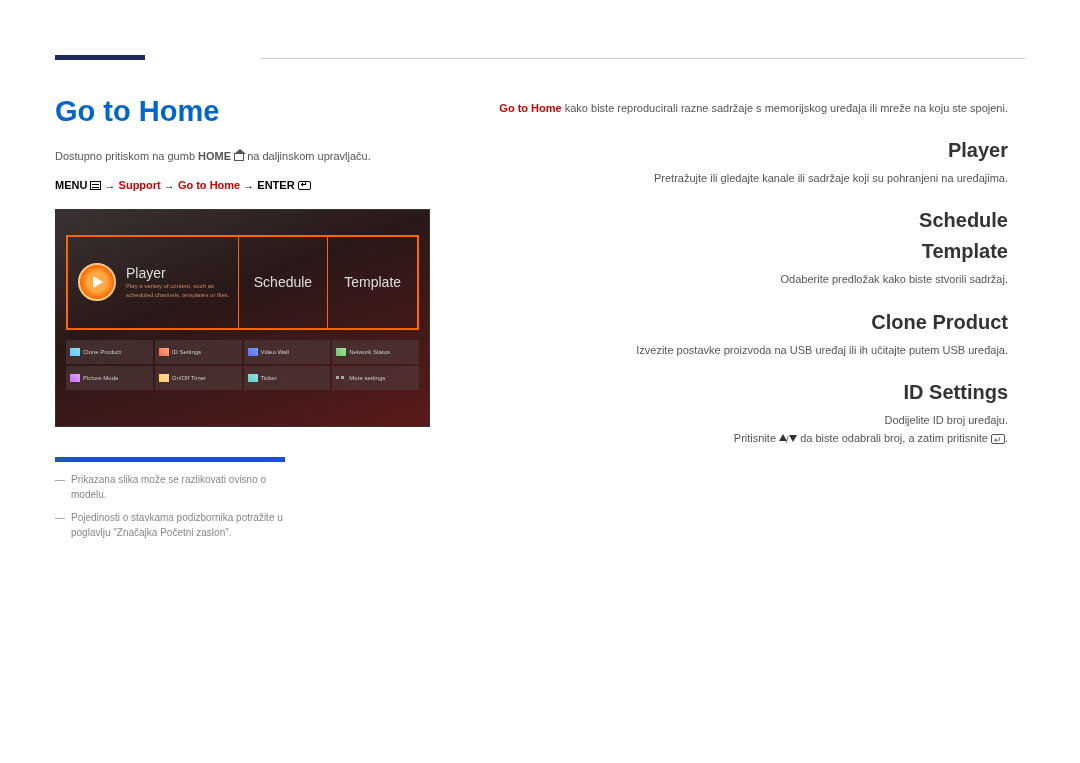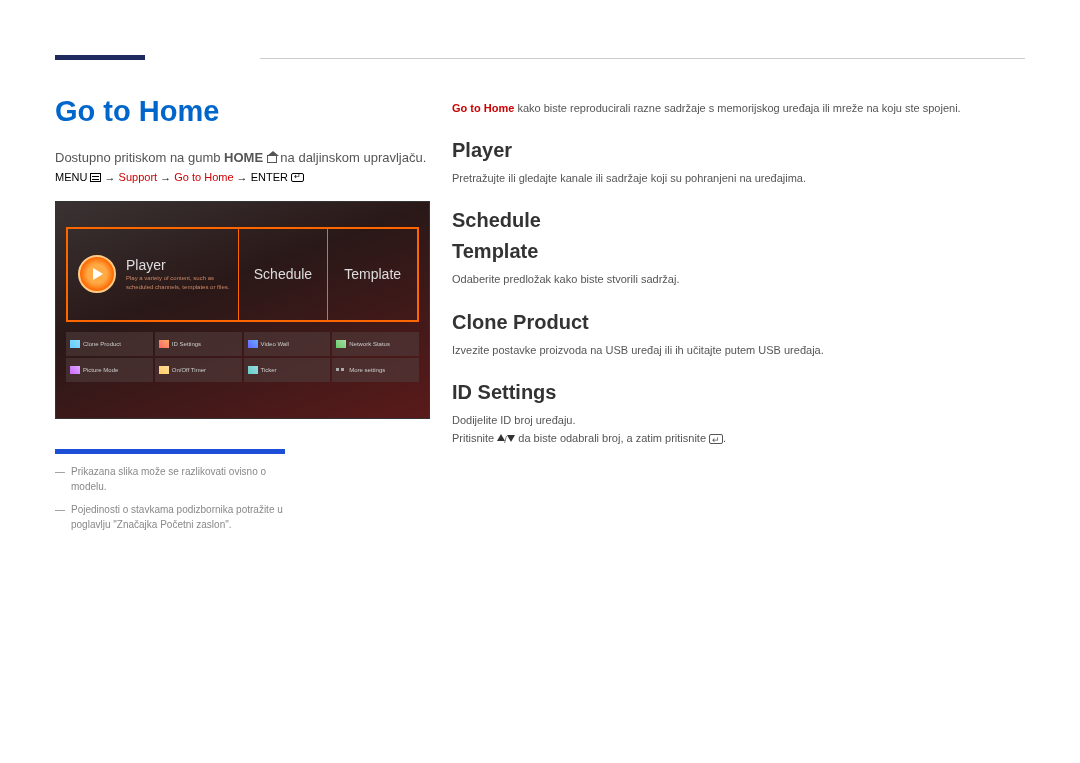--- a/index.html
+++ b/index.html
@@ -35,31 +35,32 @@
   position: absolute;
   left: 55px;
   top: 95px;
   width: 375px;
 }
 .right-col {
   position: absolute;
   left: 452px;
   top: 100px;
   right: 72px;
+  text-align: right;
 }
 .page-title {
   color: #0066cc;
   font-size: 29px;
   font-weight: bold;
   margin-bottom: 20px;
 }
 .intro-text {
-  font-size: 13px;
+  font-size: 11px;
   color: #555;
-  margin-bottom: 3px;
+  margin-bottom: 14px;
   line-height: 1.5;
 }
 .home-icon {
   display: inline-block;
   width: 10px;
   height: 8px;
   border: 1px solid #555;
   position: relative;
   vertical-align: middle;
 }
@@ -67,21 +68,21 @@
   content: '';
   position: absolute;
   top: -5px;
   left: -1px;
   border-left: 6px solid transparent;
   border-right: 6px solid transparent;
   border-bottom: 5px solid #555;
 }
 .menu-path {
   font-size: 11px;
-  font-weight: normal;
+  font-weight: bold;
   margin-bottom: 18px;
   color: #000;
 }
 .menu-path .red {
   color: #cc0000;
 }
 .menu-icon {
   display: inline-block;
   width: 11px;
   height: 9px;

